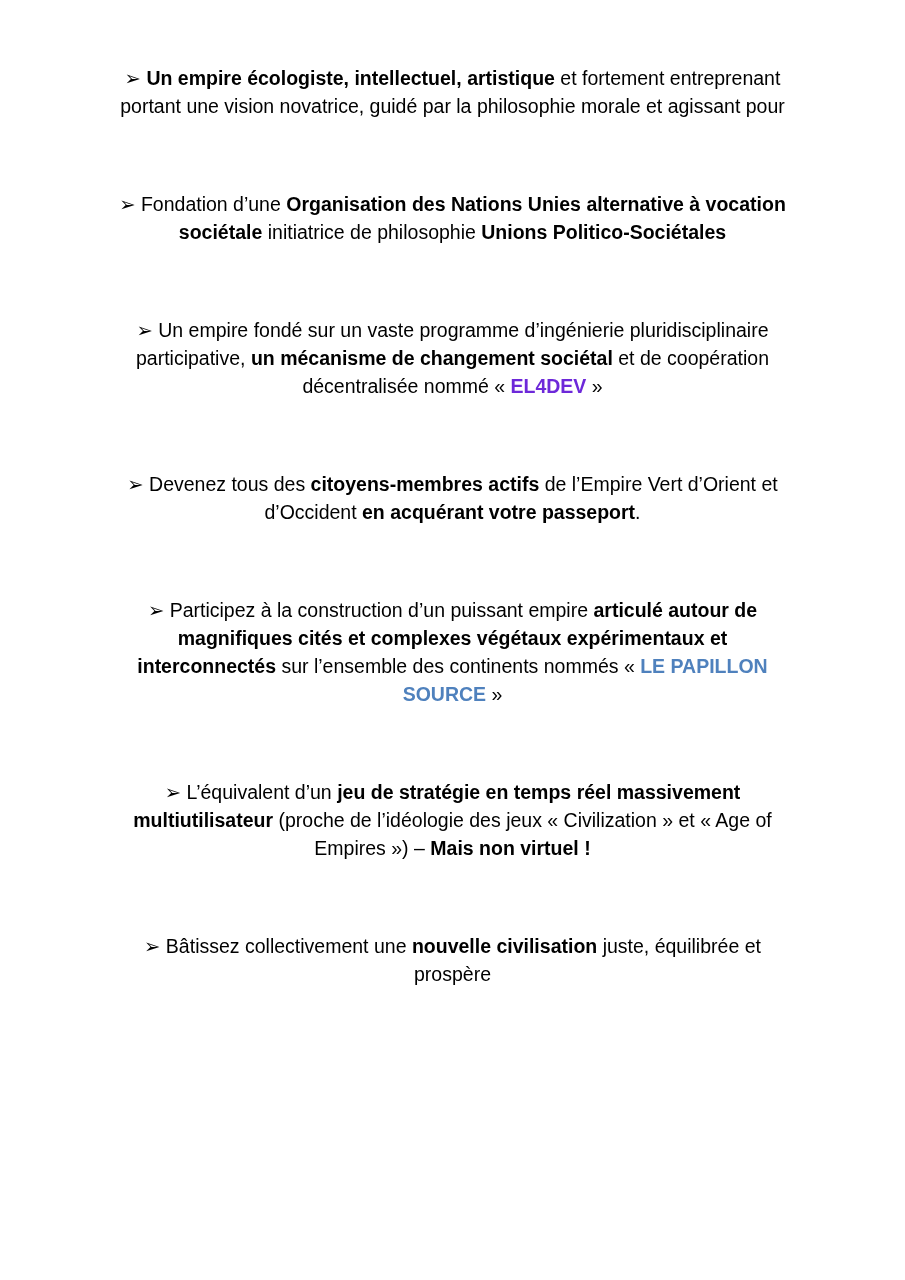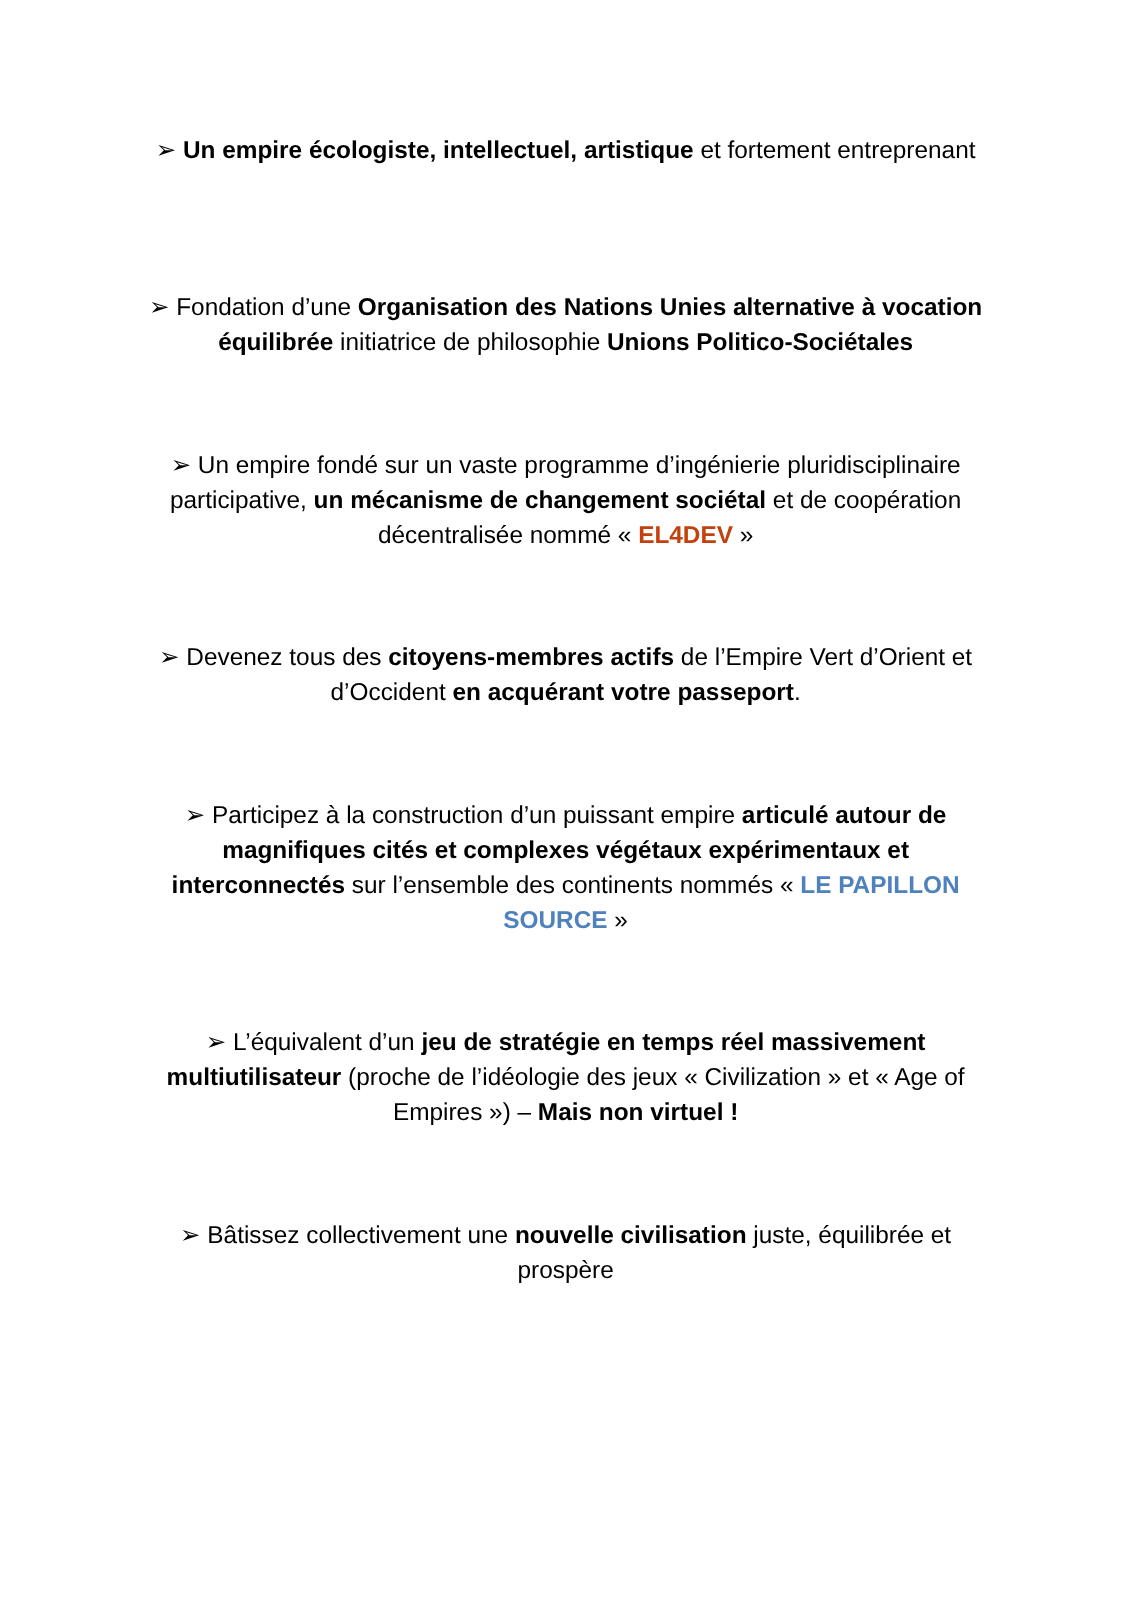--- a/index.html
+++ b/index.html
@@ -15,42 +15,42 @@
     color: #000000;
   }
   .page {
     width: 905px;
     height: 1280px;
     background: #ffffff;
   }
   .content {
     width: 740px;
     margin: 0 auto;
-    padding-top: 106px;
+    padding-top: 64px;
     text-align: center;
     font-size: 19.5px;
     line-height: 28px;
     color: #000000;
   }
   .para {
     margin: 0 0 70px 0;
   }
   .bold {
     font-weight: bold;
   }
   .bullet {
     font-weight: normal;
   }
 </style>
 </head>
 <body>
 
 <div class="page">
   <div class="content">
-      <div class="para"><span class="bullet">➢ </span><span class="bold">Un empire écologiste, intellectuel, artistique</span><span> et fortement entreprenant</span><br><br></div>
-      <div class="para"><span class="bullet">➢ </span><span>Fondation d’une </span><span class="bold">Organisation des Nations Unies alternative à vocation</span><br><span class="bold">équilibrée</span><span> initiatrice de philosophie </span><span class="bold">Unions Politico-Sociétales</span></div>
-      <div class="para"><span class="bullet">➢ </span><span>Un empire fondé sur un vaste programme d’ingénierie pluridisciplinaire</span><br><span>participative, </span><span class="bold">un mécanisme de changement sociétal</span><span> et de coopération</span><br><span>décentralisée nommé « </span><span class="bold" style="color: #c2410c;">EL4DEV</span><span> »</span></div>
+      <div class="para"><span class="bullet">➢ </span><span class="bold">Un empire écologiste, intellectuel, artistique</span><span> et fortement entreprenant</span><br><span>portant une vision novatrice, guidé par la philosophie morale et agissant pour</span><br></div>
+      <div class="para"><span class="bullet">➢ </span><span>Fondation d’une </span><span class="bold">Organisation des Nations Unies alternative à vocation</span><br><span class="bold">sociétale</span><span> initiatrice de philosophie </span><span class="bold">Unions Politico-Sociétales</span></div>
+      <div class="para"><span class="bullet">➢ </span><span>Un empire fondé sur un vaste programme d’ingénierie pluridisciplinaire</span><br><span>participative, </span><span class="bold">un mécanisme de changement sociétal</span><span> et de coopération</span><br><span>décentralisée nommé « </span><span class="bold" style="color: #6d28d9;">EL4DEV</span><span> »</span></div>
       <div class="para"><span class="bullet">➢ </span><span>Devenez tous des </span><span class="bold">citoyens-membres actifs</span><span> de l’Empire Vert d’Orient et</span><br><span>d’Occident </span><span class="bold">en acquérant votre passeport</span><span>.</span></div>
       <div class="para"><span class="bullet">➢ </span><span>Participez à la construction d’un puissant empire </span><span class="bold">articulé autour de</span><br><span class="bold">magnifiques cités et complexes végétaux expérimentaux et</span><br><span class="bold">interconnectés</span><span> sur l’ensemble des continents nommés « </span><span class="bold" style="color: rgb(79, 129, 189);">LE PAPILLON</span><br><span class="bold" style="color: rgb(79, 129, 189);">SOURCE</span><span> »</span></div>
       <div class="para"><span class="bullet">➢ </span><span>L’équivalent d’un </span><span class="bold">jeu de stratégie en temps réel massivement</span><br><span class="bold">multiutilisateur</span><span> (proche de l’idéologie des jeux « Civilization » et « Age of</span><br><span>Empires ») – </span><span class="bold">Mais non virtuel !</span></div>
       <div class="para"><span class="bullet">➢ </span><span>Bâtissez collectivement une </span><span class="bold">nouvelle civilisation</span><span> juste, équilibrée et</span><br><span>prospère</span></div>
     </div>
 </div>
 
 </body></html>

